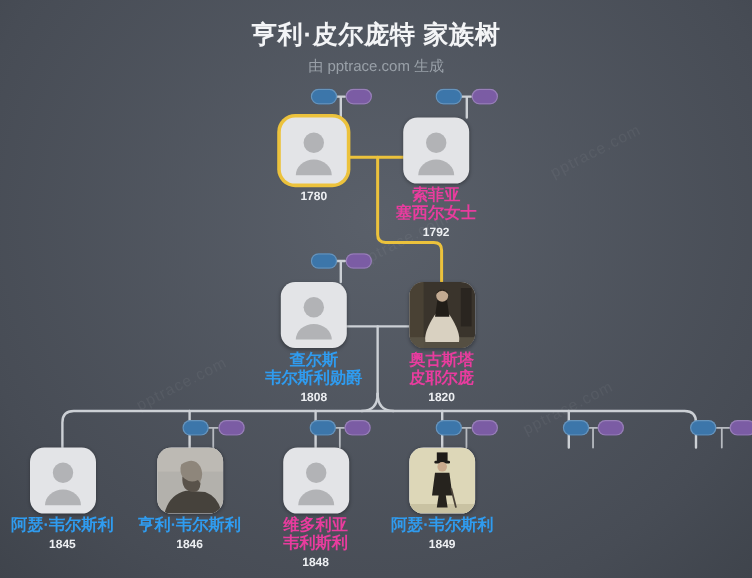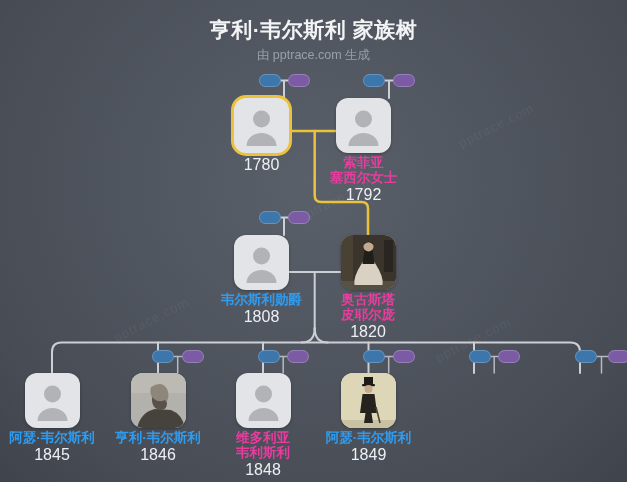--- a/index.html
+++ b/index.html
@@ -23,34 +23,34 @@
   .pf{background:var(--pill-female);}
   .person{position:absolute;z-index:3;}
   .card{width:55px;height:55px;border-radius:12px;background:var(--card);overflow:hidden;
         box-shadow:0 1px 3px rgba(0,0,0,0.3);}
   .card.highlight{box-shadow:0 0 0 3px var(--gold),0 1px 3px rgba(0,0,0,0.3);}
   .card svg{display:block;}
   .label{position:absolute;top:57px;left:50%;transform:translateX(-50%);width:130px;text-align:center;}
   .nm{font-size:13.5px;font-weight:700;line-height:15px;}
   .c-blue{color:var(--male);}
   .c-pink{color:var(--female);}
-  .yr{color:var(--year);font-size:16px;font-weight:400;line-height:17px;margin-top:1px;}
+  .yr{color:var(--year);font-size:10px;font-weight:700;line-height:17px;margin-top:1px;}
 </style>
 </head>
 <body>
 
 <div id="stage">
 
   <div class="wm" style="left:295px;top:192px">pptrace.com</div>
   <div class="wm" style="left:110px;top:312px">pptrace.com</div>
   <div class="wm" style="left:455px;top:118px">pptrace.com</div>
   <div class="wm" style="left:432px;top:332px">pptrace.com</div>
 
   <div class="hdr">
-    <div class="title">亨利·韦尔斯利 家族树</div>
+    <div class="title">亨利·皮尔庞特 家族树</div>
     <div class="subtitle">由 pptrace.com 生成</div>
   </div>
 
   <svg class="lines" width="627" height="482">
     <g class="gl">
       <path d="M280.5 80.5 H287.5 M284 80.5 V98"></path>
       <path d="M385 80.5 H392.5 M389 80.5 V98"></path>
       <path d="M280.5 217.5 H287.5 M284 217.5 V235"></path>
       <path d="M289 272 H340.5"></path>
       <path d="M314.7 272 V330"></path>
@@ -116,20 +116,21 @@
   </div>
 
   <div class="person" style="left:234px;top:235px">
     <div class="card">
       <svg width="55" height="55">
         <circle cx="27.5" cy="21" r="8.5" fill="#b2b3b6"></circle>
           <path d="M12.5 48 A15 13 0 0 1 42.5 48 Z" fill="#b2b3b6"></path>
       </svg>
     </div>
     <div class="label">
+      <div class="nm c-blue">查尔斯</div>
       <div class="nm c-blue">韦尔斯利勋爵</div>
       <div class="yr">1808</div>
     </div>
   </div>
 
   <div class="person" style="left:340.5px;top:235px">
     <div class="card">
       <svg width="55" height="55" viewBox="0 0 55 55">
         <rect width="55" height="55" fill="#3a342c"></rect>
         <rect x="0" y="0" width="12" height="55" fill="#504737" opacity="0.7"></rect>

